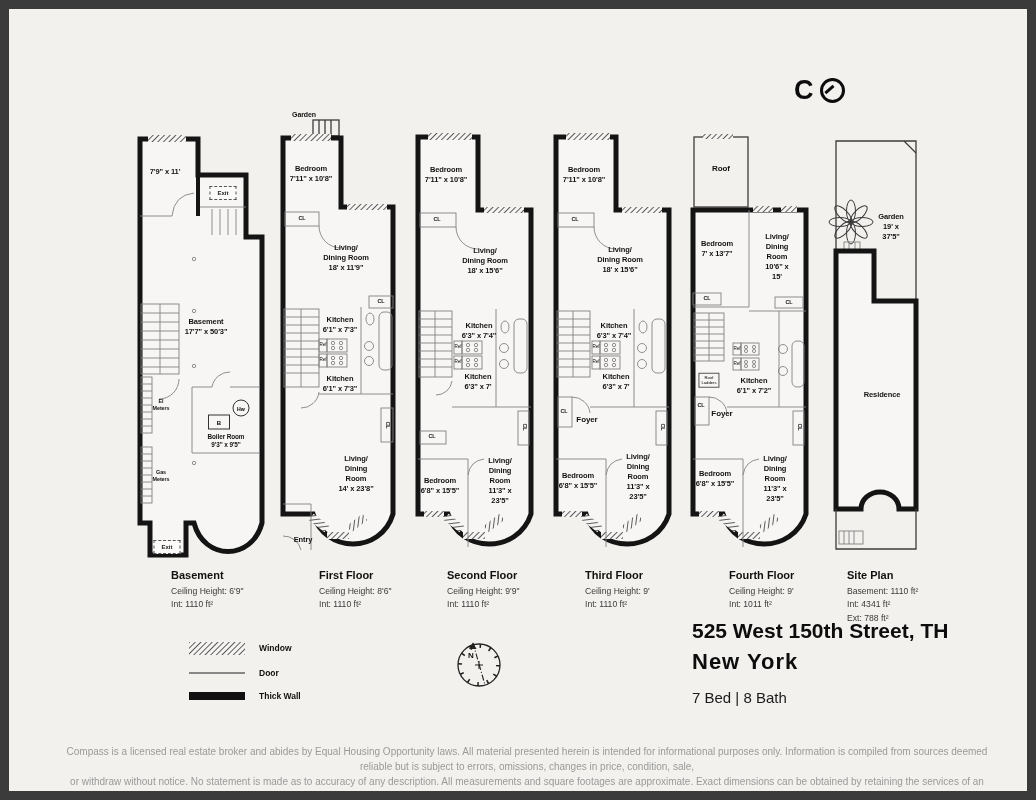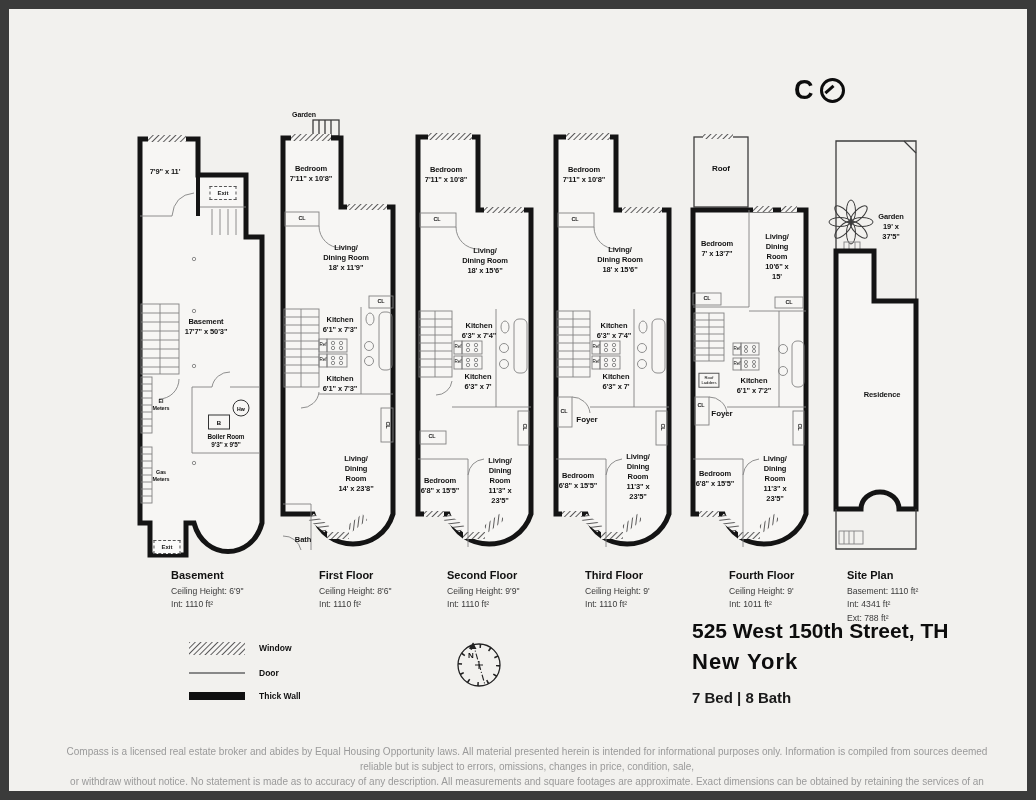--- a/index.html
+++ b/index.html
@@ -47,21 +47,21 @@
   .thick-bar{width:56px;height:8px;background:#101010;}
   .rose{position:absolute;left:447px;top:633px;}
   .cring{fill:none;stroke:#222;stroke-width:1.3;}
   .cticks{fill:none;stroke:#222;stroke-width:4;}
   .cneedle{stroke:#222;stroke-width:1.1;fill:none;}
   .ntext{font-size:8px;font-weight:700;fill:#111;font-family:"Liberation Sans",sans-serif;}
   
   .listing{position:absolute;left:683px;top:610px;color:#0d0d0d;}
   .addr1{font-size:21px;font-weight:700;}
   .addr2{font-size:22px;font-weight:700;margin-top:6px;letter-spacing:1px;}
-  .bedbath{font-size:15px;font-weight:700;margin-top:14px;color:#1a1a1a;}
+  .bedbath{font-size:15px;font-weight:400;margin-top:14px;color:#1a1a1a;}
   .disclaimer{position:absolute;left:48px;top:735px;width:940px;text-align:center;font-size:10px;
       color:#9a9a9a;line-height:1.5;}
 </style>
 </head>
 <body>
 
 <svg width="0" height="0" style="position:absolute">
   <defs>
     <pattern id="hatch" patternUnits="userSpaceOnUse" width="4" height="4" patternTransform="rotate(45)">
       <rect width="4" height="4" fill="#f6f5f3"></rect>
@@ -169,21 +169,21 @@
 6'1" x 7'3"</div>
     <div class="rl xs" style="left:46px;top:233px">Ref</div>
     <div class="rl xs" style="left:46px;top:248px">Ref</div>
     <div class="rl" style="left:63px;top:272px">Kitchen
 6'1" x 7'3"</div>
     <div class="rl sm" style="left:104px;top:190px">CL</div>
     <div class="rl sm rot" style="left:110px;top:313px">CL</div>
     <div class="rl" style="left:79px;top:362px">Living/
 Dining Room
 14' x 23'8"</div>
-    <div class="rl" style="left:26px;top:428px">Bath</div>
+    <div class="rl" style="left:26px;top:428px">Entry</div>
   </div>
 
   <div class="plan" style="left:403px;top:120px;width:125px;height:438px">
     <svg width="125" height="438" viewBox="0 0 125 438">
       <path class="wall" d="M6,8 H66 V81 H119 V385 C106,425 48,425 36,385 H6 Z"></path>
       <rect class="hatch" x="16" y="4" width="44" height="7"></rect>
       <rect class="hatch" x="72" y="78" width="40" height="6"></rect>
       <rect class="hatch" x="32" y="390" width="20" height="8" transform="rotate(38 42 394)"></rect>
       <rect class="hatch" x="72" y="390" width="20" height="8" transform="rotate(-38 82 394)"></rect>
       <rect class="hatch" x="51" y="403" width="22" height="7"></rect>

